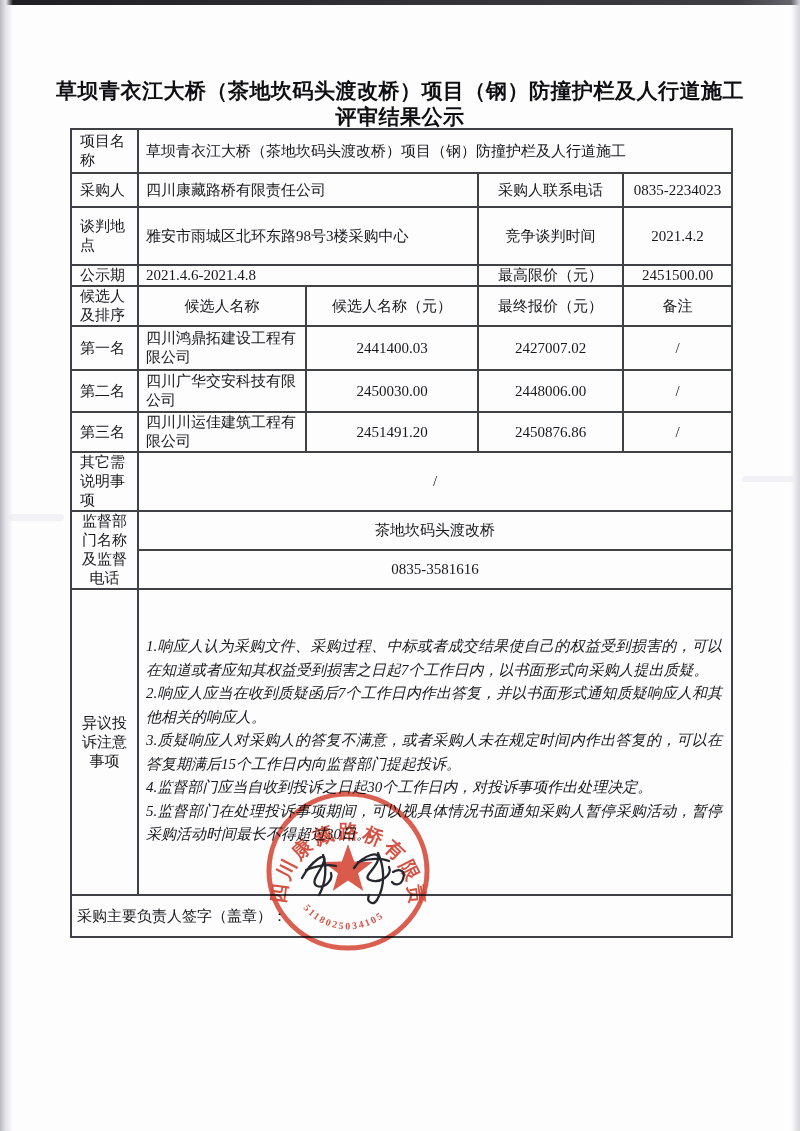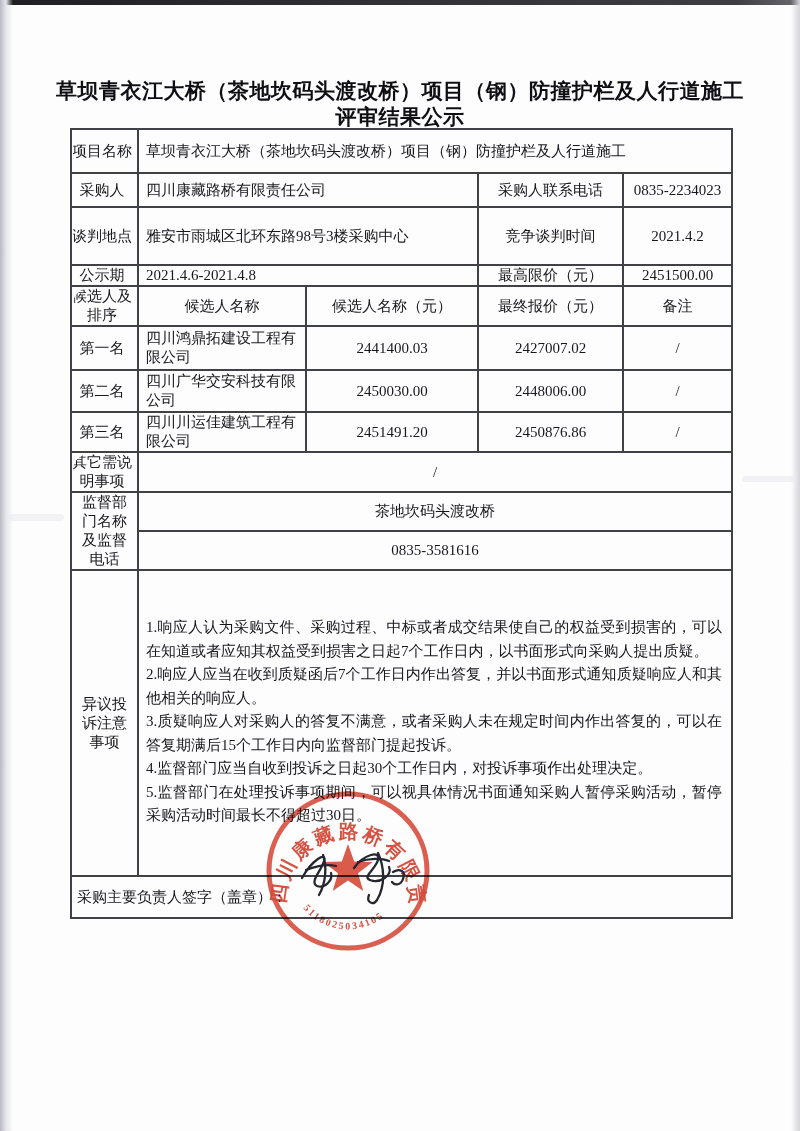--- a/index.html
+++ b/index.html
@@ -22,24 +22,24 @@
   }
 
   table.main{
     position:absolute;left:70px;top:128px;width:661px;
     border-collapse:collapse;table-layout:fixed;
   }
   td{
     border:2px solid #404047;font-size:15px;line-height:19px;
     padding:0 5px;vertical-align:middle;color:#17171c;overflow:hidden;
   }
-  td.lbl{text-align:center;padding-left:0;border-radius:18px;}
+  td.lbl{text-align:left;padding-left:8px;}
   td.ctr{text-align:center;}
   td.lft{text-align:left;padding-left:7px;}
-  td.obj-cell{vertical-align:middle;padding:6px 9px 8px 7px;}
+  td.obj-cell{vertical-align:middle;padding:6px 9px 8px 7px;font-style:italic;}
   .obj-line{text-align:justify;line-height:23.5px;font-size:15px;}
   td.sig-cell{text-align:left;}
 
   
   #stamp{position:absolute;left:263px;top:786px;width:170px;height:170px;mix-blend-mode:multiply;opacity:.93;pointer-events:none;}
   #sign{position:absolute;left:292px;top:842px;width:140px;height:70px;pointer-events:none;}
 </style>
 </head>
 <body>
 

